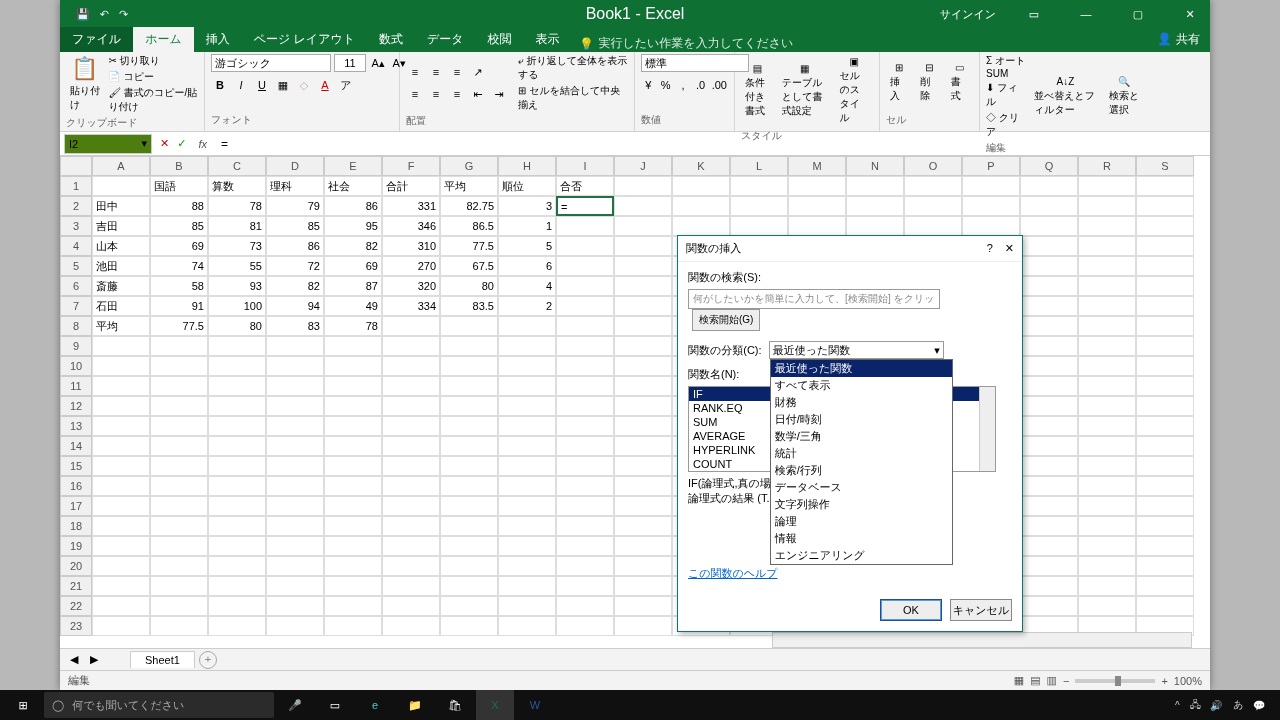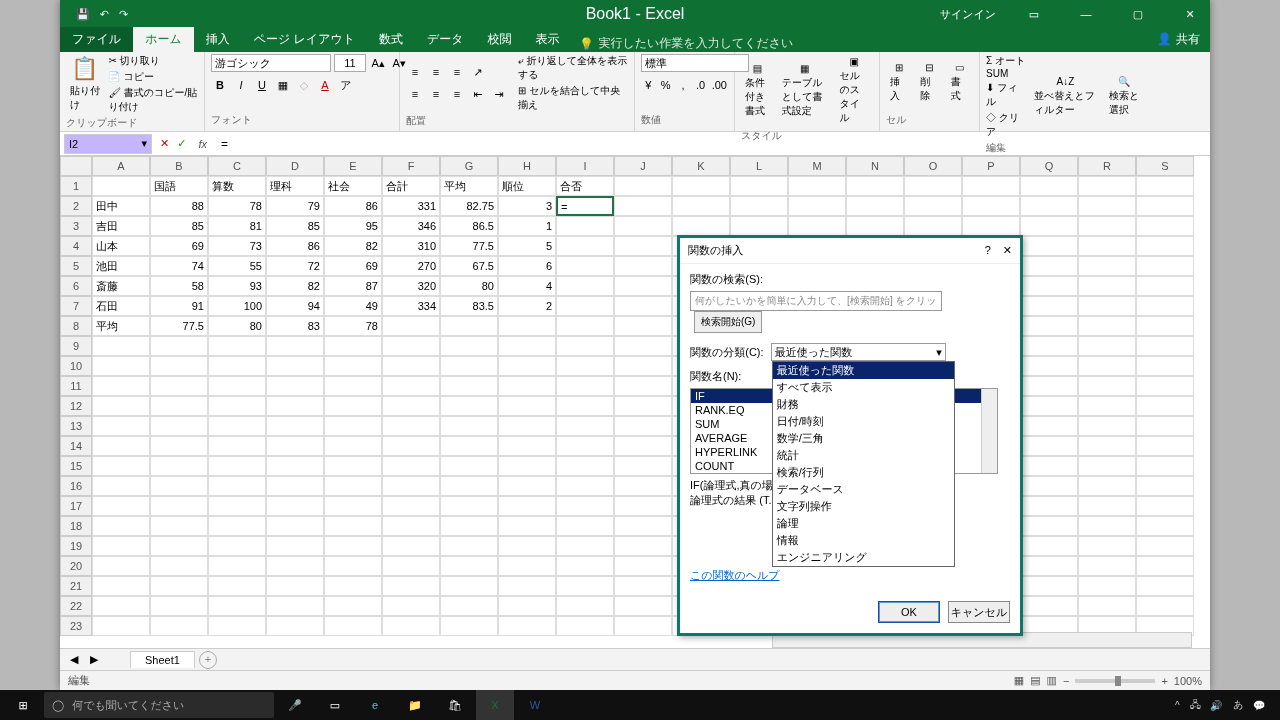--- a/index.html
+++ b/index.html
@@ -19,21 +19,21 @@
 .rgroup{border-right:1px solid #d6d6d6;padding:2px 6px;display:flex;flex-direction:column;justify-content:space-between}
 .rgroup .body{display:flex;gap:4px;align-items:center;flex:1}
 .rgroup .label{font-size:10px;color:#666;padding:2px 0}
 .bigbtn{display:flex;flex-direction:column;align-items:center;gap:2px;padding:2px 4px;font-size:10px}
 .smallcol{display:flex;flex-direction:column;gap:2px;font-size:10px}
 .fontsel{width:120px;height:18px;border:1px solid #aaa;background:#fff;font-size:11px;padding:0 3px}
 .sizesel{width:32px;height:18px;border:1px solid #aaa;background:#fff;font-size:11px;text-align:center}
 .btnrow{display:flex;gap:3px;align-items:center}
 .rb{width:18px;height:18px;display:flex;align-items:center;justify-content:center;border:1px solid transparent}
 .formula{height:24px;background:#fff;border-bottom:1px solid #ccc;display:flex;align-items:center}
-.namebox{width:88px;height:20px;border:1px solid #ccc;margin:0 4px;padding:0 4px;display:flex;align-items:center;justify-content:space-between;background:#c4b5fd}
+.namebox{width:88px;height:20px;border:1px solid #ccc;margin:0 4px;padding:0 4px;display:flex;align-items:center;justify-content:space-between;background:#4d7c0f}
 .fx{padding:0 8px;color:#555}
 .fcancel{color:#c00;padding:0 4px}
 .faccept{color:#090;padding:0 4px}
 .fbar{flex:1;padding:0 6px;font-size:12px}
 .sheet{position:relative;background:#fff;height:486px;overflow:hidden}
 .grid{position:absolute;left:0;top:0}
 .colhdr{display:flex}
 .corner{width:32px;height:20px;background:#f0f0f0;border:1px solid #ccc}
 .ch{width:58px;height:20px;background:#f0f0f0;border:1px solid #ccc;text-align:center;line-height:18px;color:#555}
 .row{display:flex}
@@ -42,21 +42,21 @@
 .cell.r{text-align:right}
 .cell.sel{border:2px solid #207245}
 .sheettabs{position:absolute;bottom:20px;left:0;right:0;height:22px;background:#f3f3f3;border-top:1px solid #ccc;display:flex;align-items:center;padding-left:70px;gap:4px}
 .sheettab{background:#fff;border:1px solid #ccc;border-bottom:none;padding:2px 14px;font-size:11px}
 .newsheet{width:18px;height:18px;border:1px solid #aaa;border-radius:50%;text-align:center;line-height:14px;color:#888}
 .hscroll{position:absolute;right:18px;bottom:22px;width:420px;height:16px;background:#f0f0f0;border:1px solid #ccc}
 .status{position:absolute;bottom:0;left:0;right:0;height:20px;background:#f3f3f3;border-top:1px solid #ccc;display:flex;align-items:center;padding:0 8px;font-size:11px;color:#555}
 .status .right{margin-left:auto;display:flex;gap:6px;align-items:center}
 .zoomsl{width:80px;height:4px;background:#ccc;position:relative}
 .zoomsl::after{content:"";position:absolute;left:50%;top:-3px;width:6px;height:10px;background:#888}
-.dialog{position:absolute;left:617px;top:235px;width:346px;background:#fff;border:3px solid #0f766e;box-shadow:2px 2px 6px rgba(0,0,0,.3);font-size:11px}
+.dialog{position:absolute;left:617px;top:235px;width:346px;background:#fff;border:1px solid #0f766e;box-shadow:2px 2px 6px rgba(0,0,0,.3);font-size:11px}
 .dlgtitle{height:26px;display:flex;align-items:center;padding:0 8px;border-bottom:1px solid #eee}
 .dlgtitle .r{margin-left:auto;display:flex;gap:12px}
 .dlgbody{padding:8px 10px}
 .srch{width:252px;height:20px;border:1px solid #999;padding:0 4px;color:#888;font-size:10px;vertical-align:middle}
 .sbtn{height:22px;border:1px solid #999;background:#eee;padding:0 6px;font-size:10px;margin-left:4px}
 .catsel{width:175px;height:18px;border:1px solid #999;background:#fff;padding:0 3px;display:inline-flex;align-items:center;justify-content:space-between;margin-left:4px;position:relative}
 .drop{position:absolute;left:0;top:17px;width:183px;background:#fff;border:1px solid #666;z-index:20}
 .drop div{padding:1px 4px;font-size:11px}
 .drop .hl{background:#0a246a;color:#fff}
 .fnlist{width:308px;height:86px;border:1px solid #999;margin-top:4px;overflow:hidden;position:relative}

